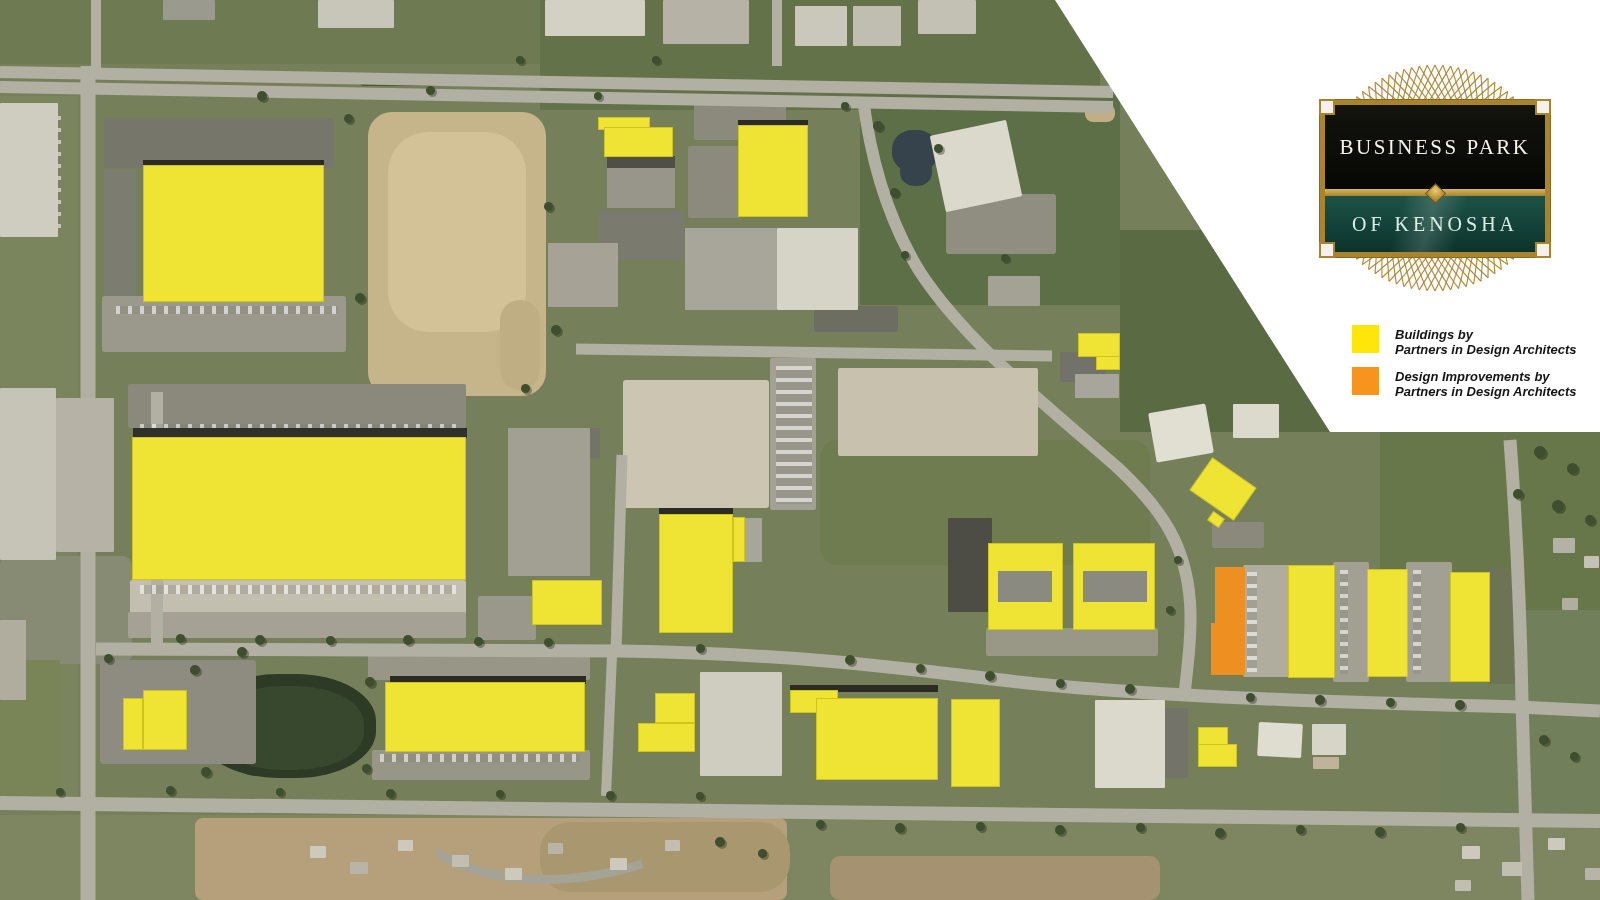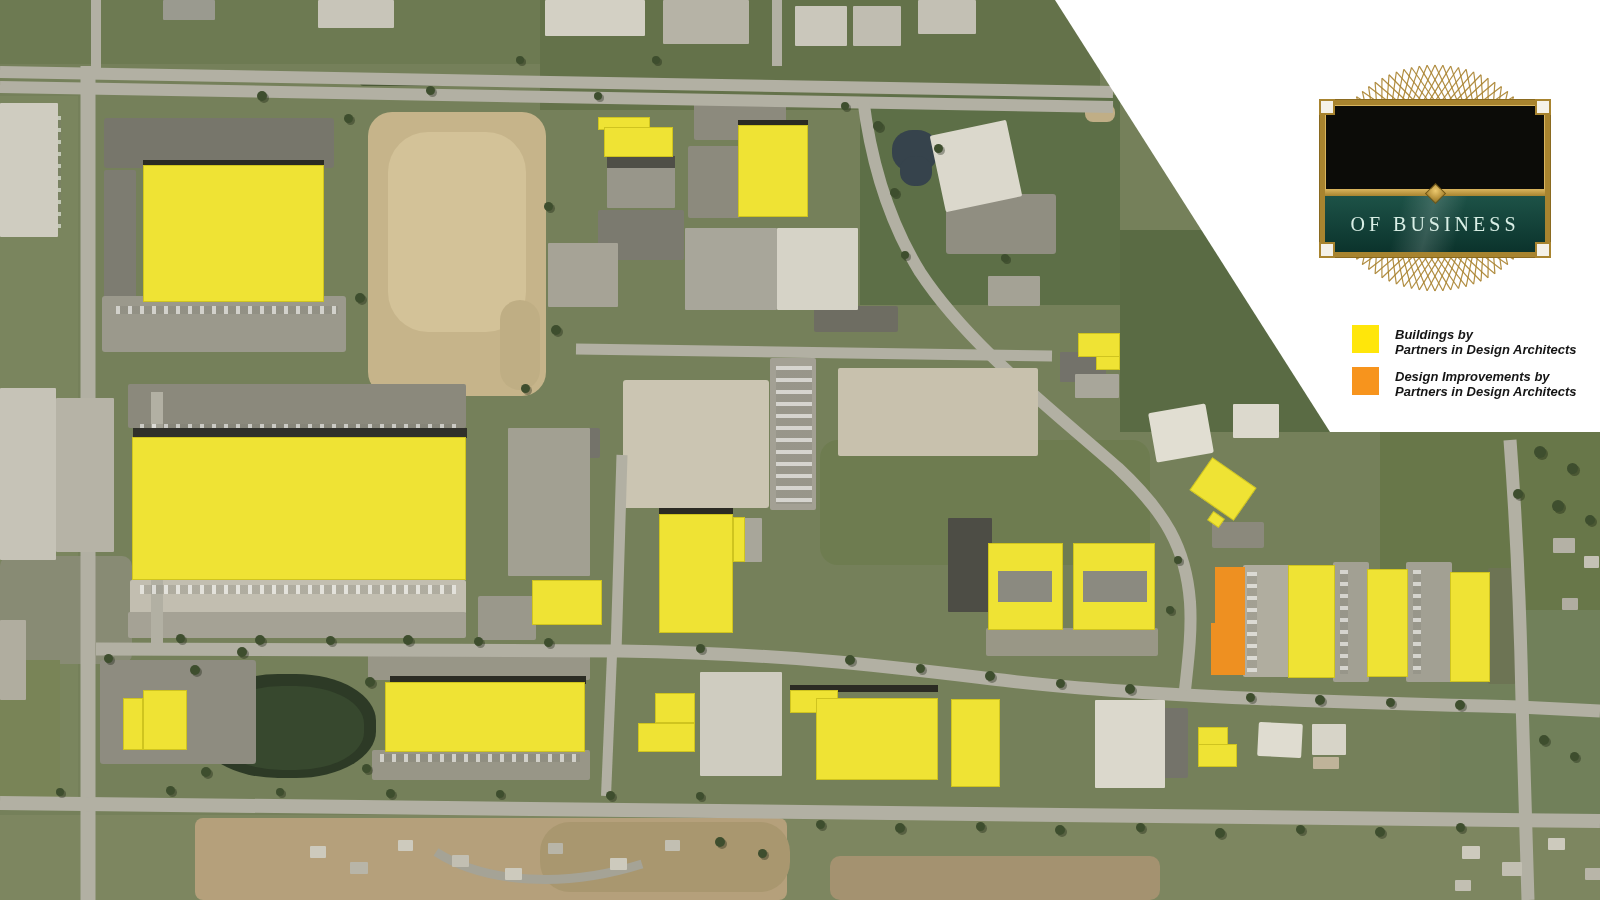--- a/index.html
+++ b/index.html
@@ -397,25 +397,28 @@
           <line x1="132.89760012231113" y1="168.80957516881378" x2="66.02463472105447" y2="205.611758518551" stroke="#a9822f" stroke-width="1.2" opacity="0.9"></line>
           <line x1="130.29537629081014" y1="165.70836556888818" x2="60.95478484244042" y2="199.56974671179938" stroke="#a9822f" stroke-width="1.2" opacity="0.9"></line>
           <line x1="127.91582079180759" y1="162.4331884013033" x2="56.31875430128029" y2="193.18879809219442" stroke="#a9822f" stroke-width="1.2" opacity="0.9"></line>
           <line x1="125.77052658050255" y1="159" x2="52.139129372358425" y2="186.5" stroke="#a9822f" stroke-width="1.2" opacity="0.9"></line>
         </svg>
       <div class="board">
         <span class="corner tl"></span>
         <span class="corner tr"></span>
         <span class="corner bl"></span>
         <span class="corner br"></span>
+        <div class="panel-top">
+          <span>BUSINESS PARK</span>
+        </div>
         <div class="gold-divider"></div>
         <span class="diamond"></span>
         <div class="panel-bottom">
           <div class="sheen"></div>
-          <span>OF BUSINESS</span>
+          <span>OF KENOSHA</span>
         </div>
       </div>
     </div>
 
     <div class="legend">
       <div class="legend-item">
         <span class="legend-swatch" style="background: rgb(255, 230, 10);"></span>
         <div class="legend-text">
           <div>Buildings by</div>
           <div>Partners in Design Architects</div>

